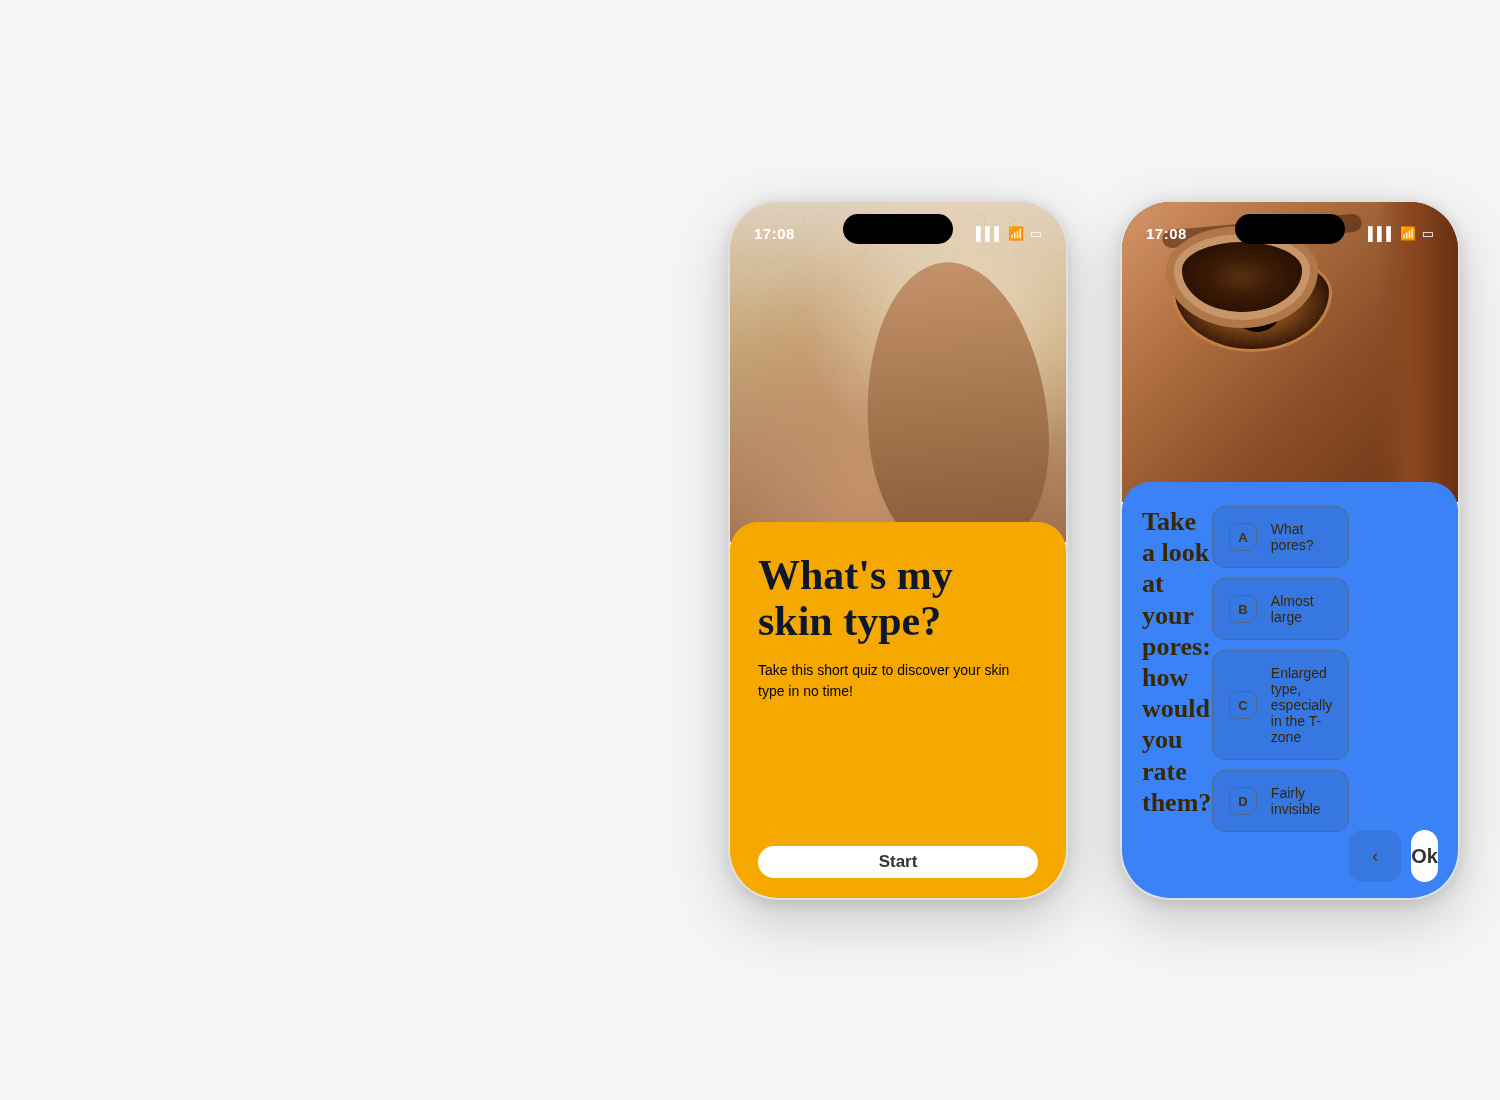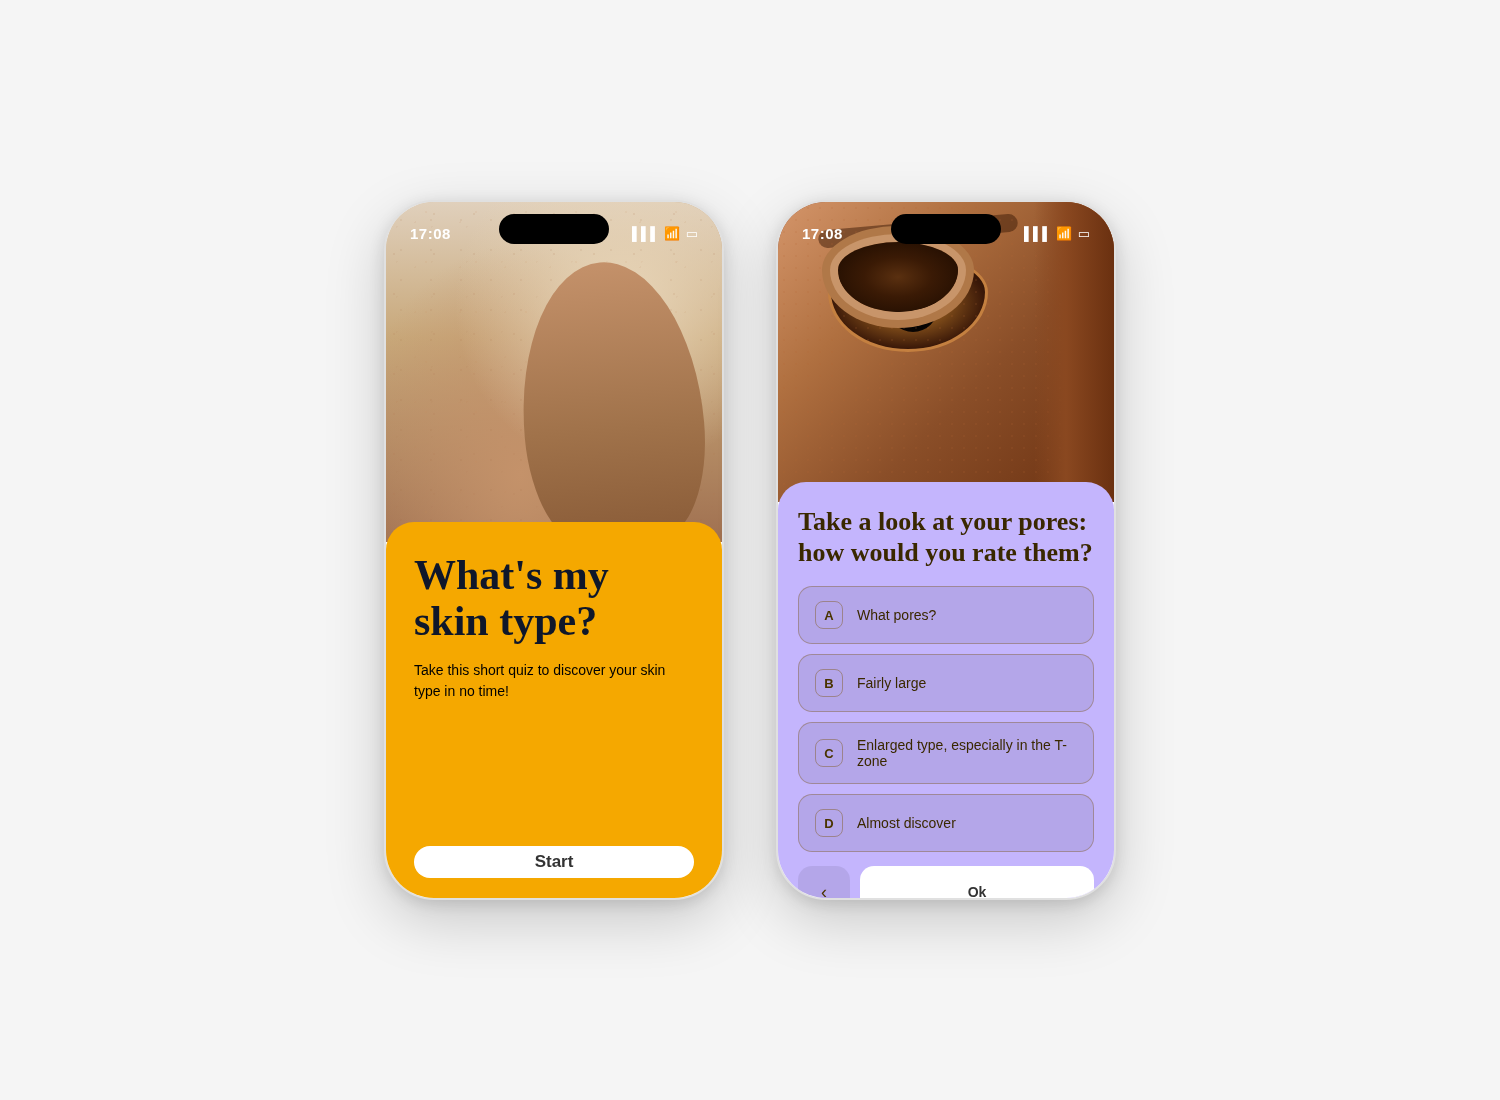--- a/index.html
+++ b/index.html
@@ -12,21 +12,21 @@
       width: 1500px;
       height: 1100px;
       font-family: -apple-system, BlinkMacSystemFont, 'Segoe UI', sans-serif;
       overflow: hidden;
     }
 
     .phones-container {
       display: flex;
       gap: 52px;
       align-items: center;
-      justify-content: center;
+      justify-content: flex-end;
       width: 100%;
       padding: 40px;
     }
 
     
     .phone {
       width: 340px;
       height: 700px;
       background: #fff;
       border-radius: 50px;
@@ -181,27 +181,27 @@
       top: 40px;
       left: 60px;
       width: 120px;
       height: 70px;
       background: radial-gradient(ellipse, #5a3010 0%, #3a1a05 40%, #1a0a00 100%);
       border-radius: 50% 50% 50% 50% / 40% 40% 60% 60%;
       box-shadow: 0 0 0 8px #c8956a, 0 0 0 16px #b07848;
     }
 
     .phone-2 .content-card {
-      background: #c4b5fd;
+      background: #3b82f6;
       border-radius: 28px 28px 0 0;
       margin-top: -20px;
       flex: 1;
       padding: 24px 20px 16px 20px;
       display: flex;
-      flex-direction: column;
+      flex-direction: row;
       position: relative;
       z-index: 5;
     }
 
     .phone-2 .content-card h2 {
       font-size: 26px;
       font-weight: 800;
       color: #3a2800;
       line-height: 1.2;
       font-family: Georgia, 'Times New Roman', serif;
@@ -268,21 +268,21 @@
       color: #4a3400;
       flex-shrink: 0;
     }
 
     .ok-btn {
       background: #fff;
       border: none;
       border-radius: 14px;
       flex: 1;
       height: 52px;
-      font-size: 14px;
+      font-size: 20px;
       font-weight: 600;
       color: #333;
       cursor: pointer;
     }
 
     
     .phone-2 .status-bar .time,
     .phone-2 .status-bar .icons span {
       color: #fff;
     }
@@ -363,31 +363,31 @@
 
       <div class="options-list">
 
         <button class="option-btn">
           <span class="option-letter">A</span>
           <span class="option-text">What pores?</span>
         </button>
 
         <button class="option-btn">
           <span class="option-letter">B</span>
-          <span class="option-text">Fairly large</span>
+          <span class="option-text">Almost large</span>
         </button>
 
         <button class="option-btn">
           <span class="option-letter">C</span>
           <span class="option-text">Enlarged type, especially in the T-zone</span>
         </button>
 
         <button class="option-btn">
           <span class="option-letter">D</span>
-          <span class="option-text">Almost discover</span>
+          <span class="option-text">Fairly invisible</span>
         </button>
       </div>
 
       <div class="bottom-buttons">
         <button class="back-btn">‹</button>
         <button class="ok-btn">Ok</button>
       </div>
     </div>
   </div>
 

